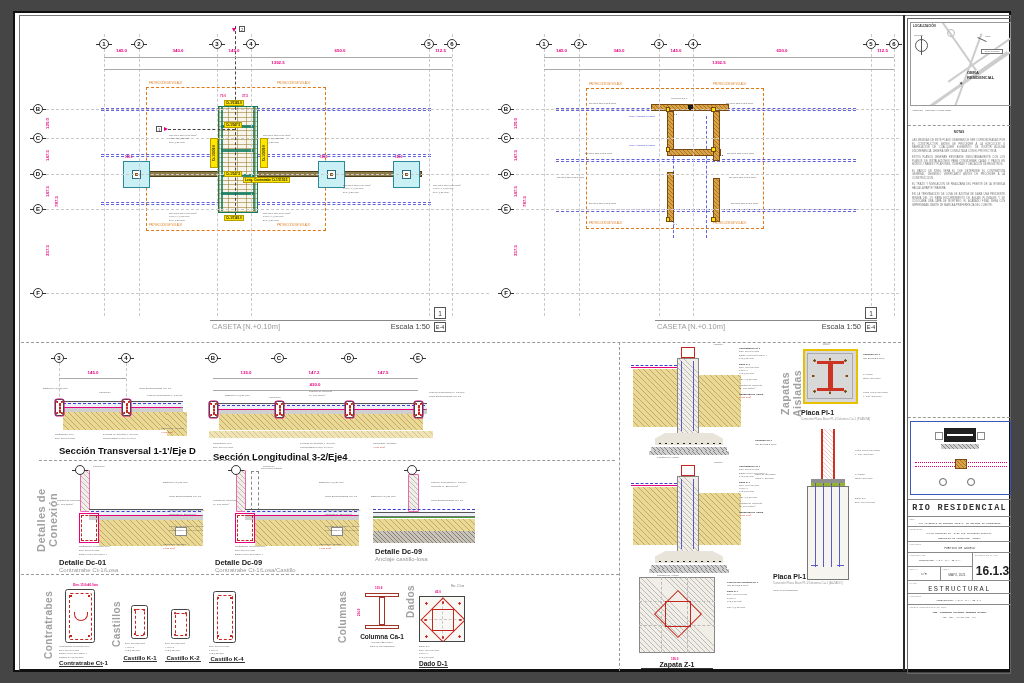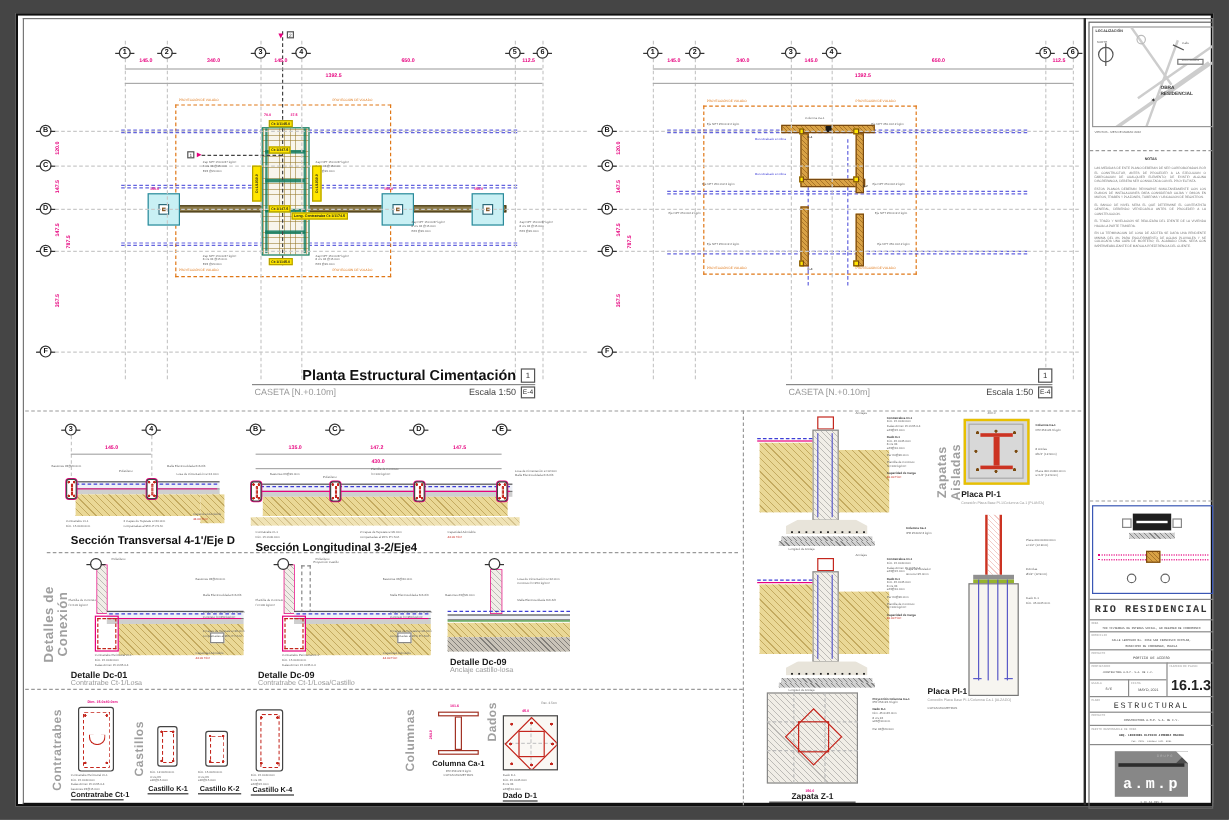--- a/index.html
+++ b/index.html
@@ -251,21 +251,20 @@
         <div class="kmark a" style="left: 164.5px; top: 121px;"></div>
         <div class="kmark a" style="left: 210px; top: 121px;"></div>
         <div class="kmark a" style="left: 164.5px; top: 191px;"></div>
         <div class="kmark a" style="left: 210px; top: 191px;"></div>
         <div class="t1 b a" style="left: 172px; top: 87px;">K-1</div>
         <div class="t1 b a" style="left: 218px; top: 128px;">K-2</div>
         <div class="t1 b a" style="left: 172px; top: 197px;">K-4</div>
       </div>
 
     <div class="a" style="left:195px;top:293px;width:240px;height:28px;">
-      <div class="a planTitle" style="left:0;top:0;width:220px;">Planta Estructural Cimentación</div>
       <div class="a boxnum" style="left:224px;top:1px;width:12px;height:12px;line-height:11px;">1</div>
       <div class="a" style="left:0;top:14px;width:236px;border-top:1px solid #888;"></div>
       <div class="a subT" style="left:2px;top:16px;">CASETA [N.+0.10m]</div>
       <div class="a subT" style="left:150px;top:16px;width:70px;text-align:right;color:#444;">Escala 1:50</div>
       <div class="a boxnum" style="left:224px;top:16px;width:12px;height:10px;font-size:5.5px;line-height:9px;">E-4</div>
     </div>
     <div class="a" style="left:640px;top:293px;width:226px;height:28px;">
       <div class="a boxnum" style="left:210px;top:1px;width:12px;height:12px;line-height:11px;">1</div>
       <div class="a" style="left:0;top:14px;width:222px;border-top:1px solid #888;"></div>
       <div class="a subT" style="left:2px;top:16px;">CASETA [N.+0.10m]</div>
@@ -291,21 +290,21 @@
       <div class="a t1" style="left:0;top:40px;">Bastones #3@20.0cm</div>
       <div class="a t1" style="left:56px;top:44px;">Polietileno</div>
       <div class="a t1" style="left:96px;top:40px;">Malla Electrosoldada 6x6-6/6</div>
       <div class="a t1" style="left:104px;top:47px;">Losa de Cimentación e=12.0cm</div>
       <div class="a t1" style="left:12px;top:86px;">Contratrabe Ct-1</div>
       <div class="a t1" style="left:12px;top:90px;">Dim. 15.0x40.0cm</div>
       <div class="a t1" style="left:60px;top:86px;">2 Capas de Tepetate e=20.0cm</div>
       <div class="a t1" style="left:60px;top:90px;">compactadas al 95% P.V.S.M.</div>
       <div class="a t1" style="left:118px;top:80px;">Capacidad Admisible</div>
       <div class="a t1 redT" style="left:118px;top:84px;">44.00 T/m²</div>
-      <div class="a secTitle" style="left:16px;top:98px;">Sección Transversal 4-1'/Eje D</div>
+      <div class="a secTitle" style="left:16px;top:98px;">Sección Transversal 1-1'/Eje D</div>
     </div>
 
     <div class="a" style="left:190px;top:334px;width:278px;height:114px;">
       <div class="bub" style="left:3px;top:6px;">B</div>
       <div class="bub" style="left:69px;top:6px;">C</div>
       <div class="bub" style="left:139px;top:6px;">D</div>
       <div class="bub" style="left:208px;top:6px;">E</div>
       <div class="a mag" style="left:25px;top:23px;width:32px;text-align:center;">135.0</div>
       <div class="a mag" style="left:93px;top:23px;width:32px;text-align:center;">147.2</div>
       <div class="a mag" style="left:162px;top:23px;width:32px;text-align:center;">147.5</div>
@@ -710,25 +709,15 @@
       </div>
       <div class="trow" style="top:94px;height:11px;">
         <span class="lbl">PROYECTO</span>
         <div class="a" style="left:0;top:4.5px;width:103px;text-align:center;font-size:2.4px;color:#444;">CONSTRUCTORA A.M.P. S.A. DE C.V.</div>
       </div>
       <div class="trow" style="top:105px;height:16px;">
         <span class="lbl">PERITO RESPONSABLE DE OBRA</span>
         <div class="a" style="left:0;top:6px;width:103px;text-align:center;font-size:2.5px;color:#333;font-weight:bold;">ARQ. LEONIDES ELPIDIO JIMENEZ MACEDA</div>
         <div class="a" style="left:0;top:10.5px;width:103px;text-align:center;font-size:2px;color:#666;">CED. PROF. 1234567      DRO. 2021</div>
       </div>
-      <div class="trow" style="top:121px;height:53px;">
-        <div class="a" style="left:21px;top:5px;width:61px;height:38px;background:#878787;overflow:hidden;">
-          <div class="a" style="right:0;top:0;width:0;height:0;border-left:10px solid transparent;border-bottom:10px solid #4f4f4f;"></div>
-          <div class="a" style="right:0;top:0;width:0;height:0;border-left:10px solid transparent;border-top:10px solid #fff;"></div>
-          <div class="a" style="right:12px;top:3px;font-size:3px;color:#b5b5b5;letter-spacing:1px;">GRUPO</div>
-          <div class="a" style="left:3px;top:10px;width:55px;height:3px;background:#2d2d2d;"></div>
-          <div class="a" style="left:0;bottom:3px;width:61px;text-align:center;color:#fff;font-weight:bold;font-size:12.5px;letter-spacing:2px;">a.m.p</div>
-        </div>
-        <div class="a t1" style="left:0;top:46px;width:103px;text-align:center;font-size:2.4px;">1-16-A3-REV-2</div>
-      </div>
     </div>
   </div>
 </div>
 
 </body></html>

